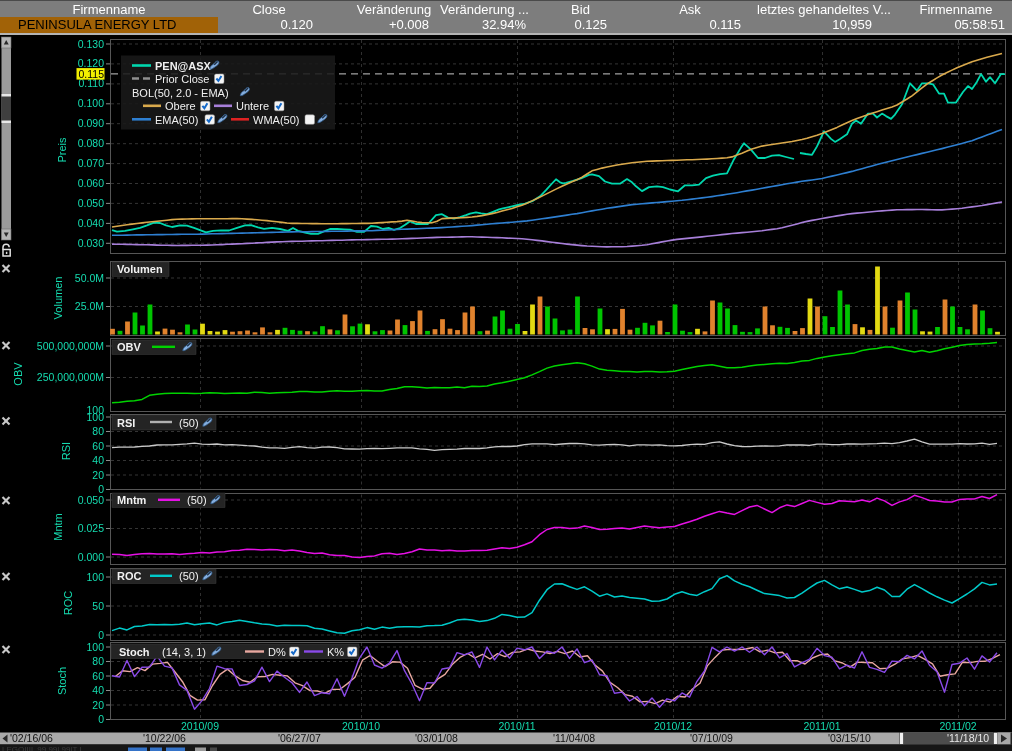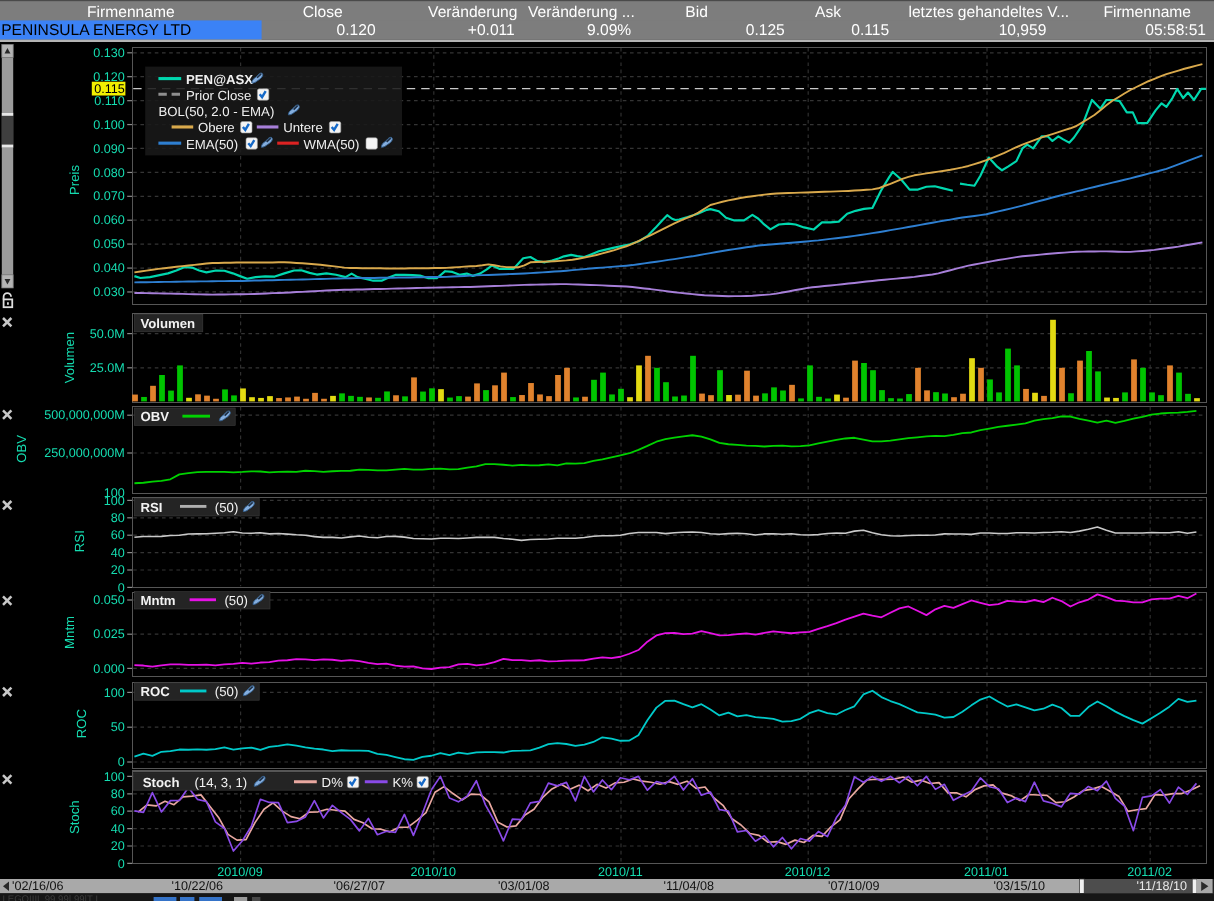--- a/index.html
+++ b/index.html
@@ -1,40 +1,40 @@
 <!DOCTYPE html>
 <html><head><meta charset="utf-8"><title>chart</title>
 <style>
 html,body{margin:0;padding:0;background:#000;width:1012px;height:751px;overflow:hidden;font-family:"Liberation Sans",sans-serif;}
 #hdr{position:absolute;left:0;top:0;width:1012px;height:35px;background:#000;}
 .r1{position:absolute;left:0;top:0;width:1012px;height:17px;background:#7d7d7d;border-top:1px solid #4a4a4a;}
 .r2{position:absolute;left:0;top:17px;width:1012px;height:16px;background:#7d7d7d;}
 .r3{position:absolute;left:0;top:33px;width:1012px;height:2px;background:#b4b4b4;}
 .hc{position:absolute;top:0;height:17px;line-height:18px;color:#fff;font-size:13px;text-align:center;overflow:hidden;white-space:nowrap;}
 .vc{position:absolute;top:0;height:16px;line-height:16px;color:#fff;font-size:13px;text-align:right;padding-right:7px;box-sizing:border-box;white-space:nowrap;}
-.name{position:absolute;left:0;top:0;width:218px;height:16px;line-height:15px;background:#3b82f6;color:#000;font-size:13px;padding-left:1px;box-sizing:border-box;white-space:nowrap;}
+.name{position:absolute;left:0;top:0;width:218px;height:16px;line-height:15px;background:#a16207;color:#000;font-size:13px;padding-left:18px;box-sizing:border-box;white-space:nowrap;}
 </style></head>
 <body>
 <div id="hdr">
  <div class="r1">
   <div class="hc" style="left:0;width:218px">Firmenname</div>
   <div class="hc" style="left:218px;width:102px">Close</div>
   <div class="hc" style="left:336px;width:116px">Veränderung</div>
   <div class="hc" style="left:436px;width:97px">Veränderung ...</div>
   <div class="hc" style="left:531px;width:99px">Bid</div>
   <div class="hc" style="left:632px;width:116px">Ask</div>
   <div class="hc" style="left:748px;width:152px">letztes gehandeltes V...</div>
   <div class="hc" style="left:900px;width:112px">Firmenname</div>
  </div>
  <div class="r2">
   <div class="name">PENINSULA ENERGY LTD</div>
   <div class="vc" style="left:218px;width:102px">0.120</div>
-  <div class="vc" style="left:320px;width:116px">+0.011</div>
-  <div class="vc" style="left:436px;width:97px">9.09%</div>
-  <div class="vc" style="left:562px;width:99px">0.125</div>
+  <div class="vc" style="left:320px;width:116px">+0.008</div>
+  <div class="vc" style="left:436px;width:97px">32.94%</div>
+  <div class="vc" style="left:515px;width:99px">0.125</div>
   <div class="vc" style="left:632px;width:116px">0.115</div>
   <div class="vc" style="left:727px;width:152px">10,959</div>
   <div class="vc" style="left:900px;width:112px">05:58:51</div>
  </div>
  <div class="r3"></div>
 </div>
 <svg width="1012" height="751" viewBox="0 0 1012 751" style="position:absolute;left:0;top:0" font-family="Liberation Sans, sans-serif">
 <rect x="110.5" y="39.5" width="895" height="214" fill="#000" stroke="#565656" stroke-width="1" shape-rendering="crispEdges"></rect>
 <rect x="110.5" y="261.5" width="895" height="74" fill="#000" stroke="#565656" stroke-width="1" shape-rendering="crispEdges"></rect>
 <rect x="110.5" y="338.5" width="895" height="73" fill="#000" stroke="#565656" stroke-width="1" shape-rendering="crispEdges"></rect>

